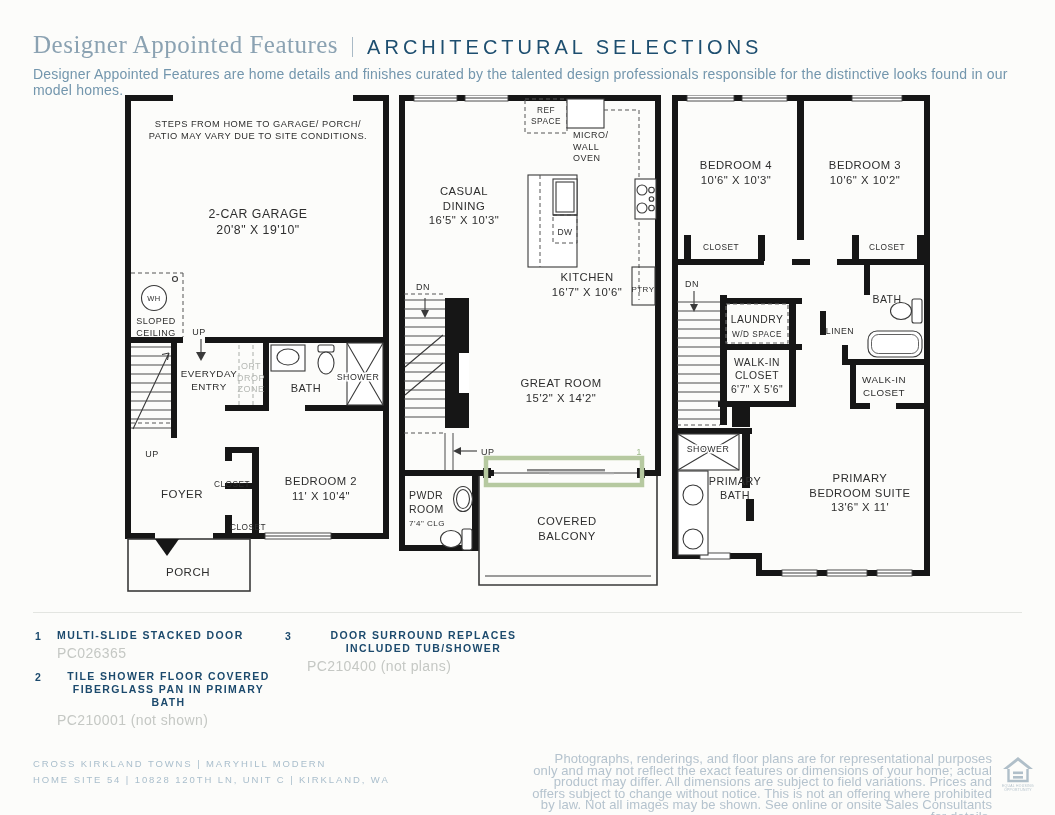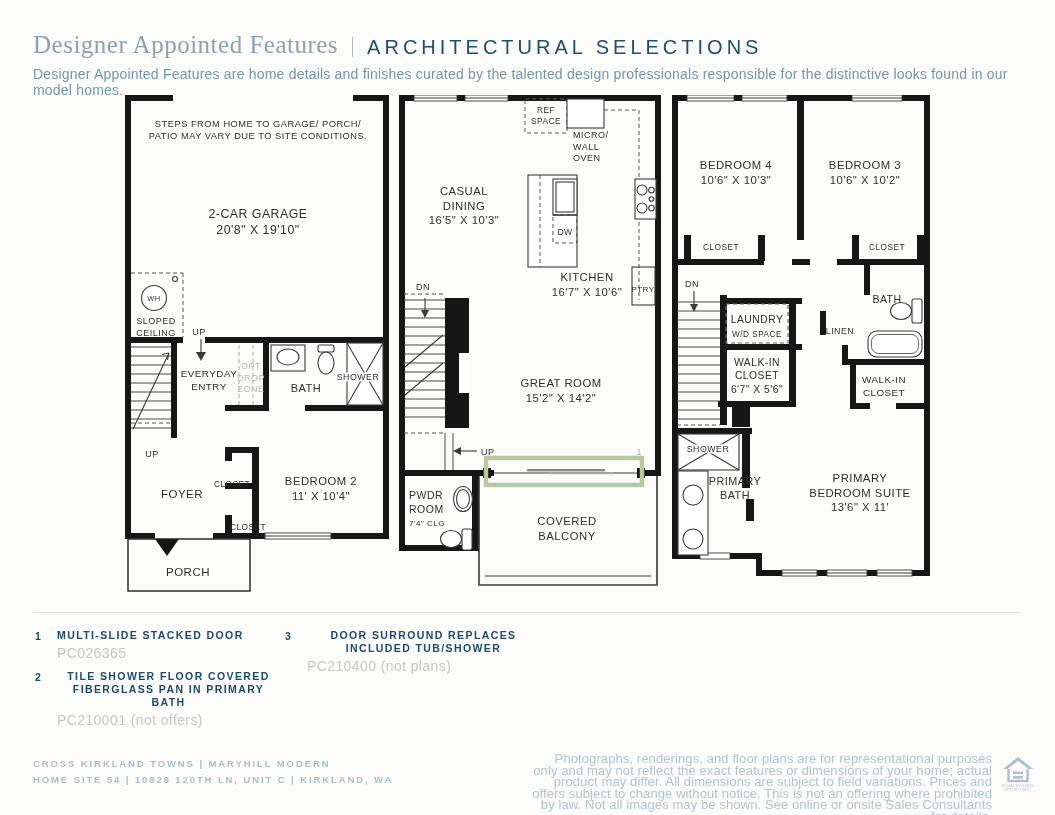--- a/index.html
+++ b/index.html
@@ -28,21 +28,21 @@
   .win{fill:#ffffff;stroke:#3a3a3a;stroke-width:.9px;}
   .fix{fill:#ffffff;stroke:#3a3a3a;stroke-width:1.1px;}
   .green{fill:none;stroke:#b6c9a0;stroke-width:4.5px;}
   
   .rule{position:absolute;left:33px;top:612px;width:989px;height:1px;background:#e3e5e1;}
   .legend-item{position:absolute;display:flex;}
   .lnum{color:#1c4a6d;font-weight:700;font-size:10.5px;width:22px;flex:0 0 22px;padding-top:1px;}
   .llabel{color:#1c4a6d;font-weight:700;font-size:10.5px;letter-spacing:1.4px;line-height:13px;text-align:center;}
   .lcode{color:#c5c8c4;font-size:14px;letter-spacing:.4px;margin-top:3px;}
   
-  .foot-left{position:absolute;left:33px;top:756px;color:#a9becc;font-weight:700;
+  .foot-left{position:absolute;left:33px;top:756px;color:#a9becc;font-weight:400;
              font-size:9.5px;letter-spacing:1.9px;line-height:16px;}
   .foot-disc{position:absolute;left:528px;top:753px;width:464px;text-align:right;
              color:#b5c3ce;font-size:13px;line-height:11.6px;letter-spacing:.1px;}
   .eho{position:absolute;left:1002px;top:756px;}
 </style>
 </head>
 <body>
 
 <div class="page">
 
@@ -244,21 +244,21 @@
     <div>
       <div class="llabel">MULTI-SLIDE STACKED DOOR</div>
       <div class="lcode">PC026365</div>
     </div>
   </div>
 
   <div class="legend-item" style="left:35px;top:670px;width:245px;">
     <span class="lnum">2</span>
     <div>
       <div class="llabel">TILE SHOWER FLOOR COVERED FIBERGLASS PAN IN PRIMARY BATH</div>
-      <div class="lcode">PC210001 (not offers)</div>
+      <div class="lcode">PC210001 (not shown)</div>
     </div>
   </div>
 
   <div class="legend-item" style="left:285px;top:629px;width:255px;">
     <span class="lnum">3</span>
     <div>
       <div class="llabel">DOOR SURROUND REPLACES INCLUDED TUB/SHOWER</div>
       <div class="lcode">PC210400 (not plans)</div>
     </div>
   </div>

